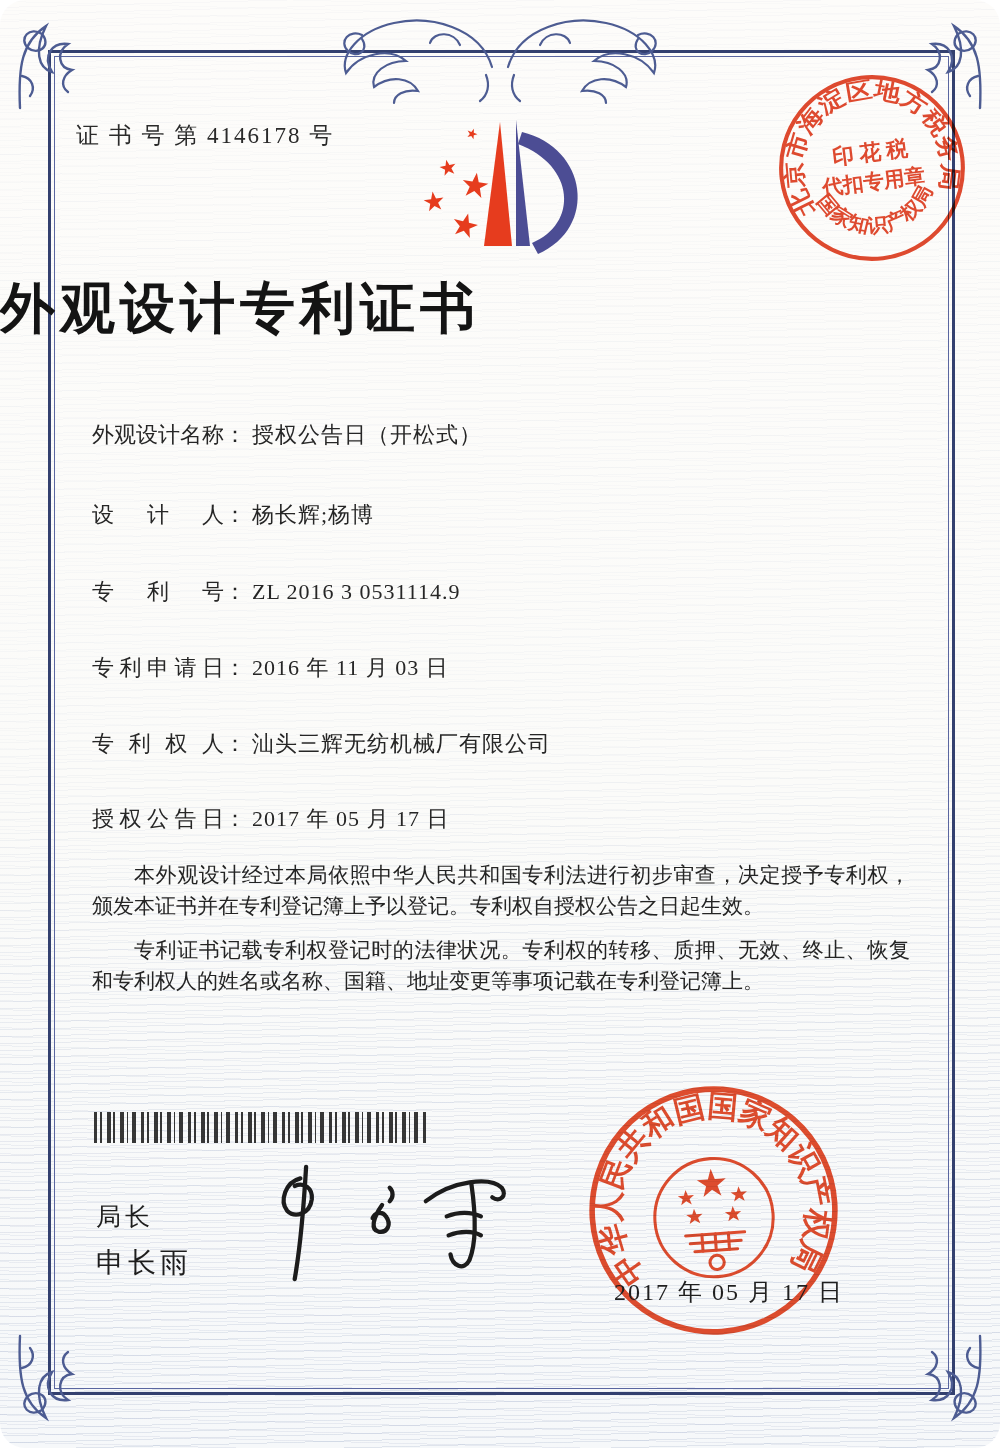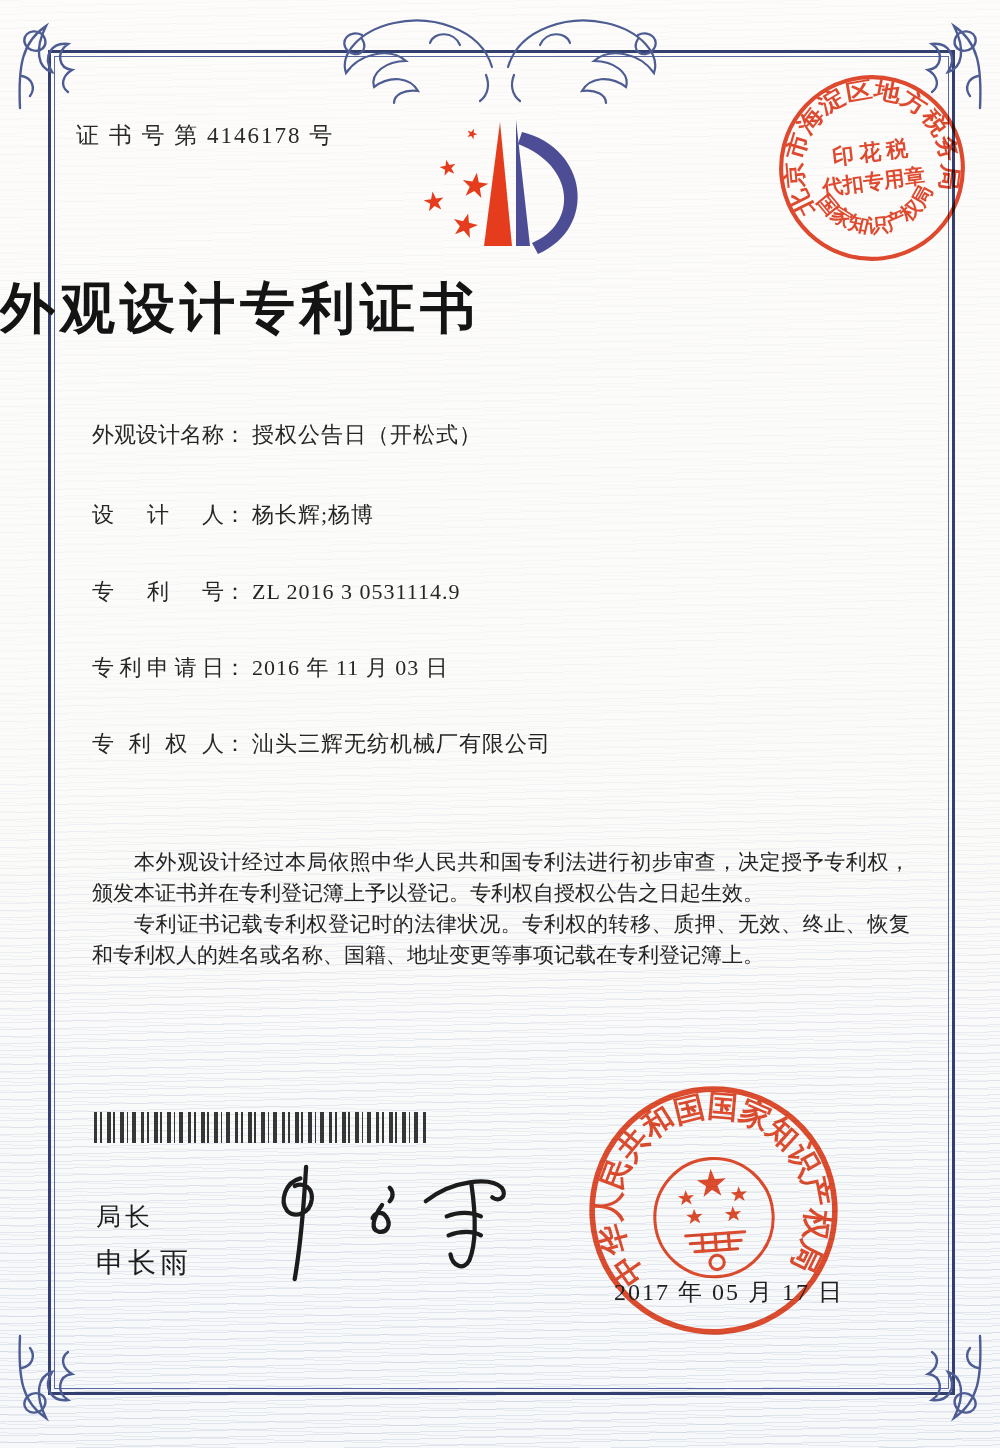--- a/index.html
+++ b/index.html
@@ -1,19 +1,19 @@
 <!DOCTYPE html>
 <html><head>
 <meta charset="utf-8">
 <style>
   html,body{margin:0;padding:0;background:#ffffff;}
   .page{
     position:relative; width:1000px; height:1448px; overflow:hidden;
     background:linear-gradient(180deg,#fdfcfa 0%,#fbfbf9 55%,#f6f8fa 100%);
-    font-family:"Liberation Serif","DejaVu Serif",serif; color:#222;
+    font-family:"Liberation Serif","DejaVu Serif",serif; color:#222;border-radius:25px;
   }
   .waves{
     position:absolute; inset:0; pointer-events:none;
     background:
       repeating-linear-gradient(178.5deg, rgba(105,125,170,.16) 0 1px, transparent 1px 7px),
       repeating-linear-gradient(181.5deg, rgba(105,125,170,.11) 0 1px, transparent 1px 9px);
     -webkit-mask-image:linear-gradient(180deg, rgba(0,0,0,.22) 0%, rgba(0,0,0,.26) 50%, rgba(0,0,0,.75) 72%, #000 100%);
     mask-image:linear-gradient(180deg, rgba(0,0,0,.22) 0%, rgba(0,0,0,.26) 50%, rgba(0,0,0,.75) 72%, #000 100%);
   }
   .frame{
@@ -33,21 +33,21 @@
   .field{ position:absolute; left:92px; font-size:22px; color:#262626; white-space:nowrap; }
   .flabel{
     display:inline-block; width:132px; text-align:justify; text-align-last:justify; vertical-align:bottom;margin-top:10px;
   }
   .fcolon{ display:inline-block; margin-right:6px; }
   .fvalue{ letter-spacing:1px; }
   .body-text{
     position:absolute; left:92px; top:846px; width:818px;
     font-size:21px; line-height:30.5px; text-align:justify; color:#242424;
   }
-  .body-text p{ margin:1px 0; text-indent:2em; }
+  .body-text p{ margin:14px 0; text-indent:2em; }
   .barcode{
     position:absolute; left:94px; top:1112px; width:335px; height:31px; opacity:.88;
     background:repeating-linear-gradient(90deg,
       #1c1c1c 0 3px, rgba(0,0,0,0) 3px 6px,
       #1c1c1c 6px 8px, rgba(0,0,0,0) 8px 13px,
       #1c1c1c 13px 17px, rgba(0,0,0,0) 17px 19px,
       #1c1c1c 19px 21px, rgba(0,0,0,0) 21px 26px,
       #1c1c1c 26px 30px, rgba(0,0,0,0) 30px 33px,
       #1c1c1c 33px 34px, rgba(0,0,0,0) 34px 38px,
       #1c1c1c 38px 42px, rgba(0,0,0,0) 42px 47px);
@@ -168,20 +168,23 @@
     <span class="flabel">设计人</span><span class="fcolon">：</span><span class="fvalue">杨长辉;杨博</span>
   </div>
   <div class="field" style="top:567px">
     <span class="flabel">专利号</span><span class="fcolon">：</span><span class="fvalue">ZL 2016 3 0531114.9</span>
   </div>
   <div class="field" style="top:643px">
     <span class="flabel">专利申请日</span><span class="fcolon">：</span><span class="fvalue">2016 年 11 月 03 日</span>
   </div>
   <div class="field" style="top:719px">
     <span class="flabel">专利权人</span><span class="fcolon">：</span><span class="fvalue">汕头三辉无纺机械厂有限公司</span>
+  </div>
+  <div class="field" style="top:794px">
+    <span class="flabel">授权公告日</span><span class="fcolon">：</span><span class="fvalue">2017 年 05 月 17 日</span>
   </div>
 
   <div class="body-text">
     <p>本外观设计经过本局依照中华人民共和国专利法进行初步审查，决定授予专利权，颁发本证书并在专利登记簿上予以登记。专利权自授权公告之日起生效。</p>
     <p>专利证书记载专利权登记时的法律状况。专利权的转移、质押、无效、终止、恢复和专利权人的姓名或名称、国籍、地址变更等事项记载在专利登记簿上。</p>
   </div>
 
   <div class="barcode"></div>
 
   <div class="director-label">局长</div>

